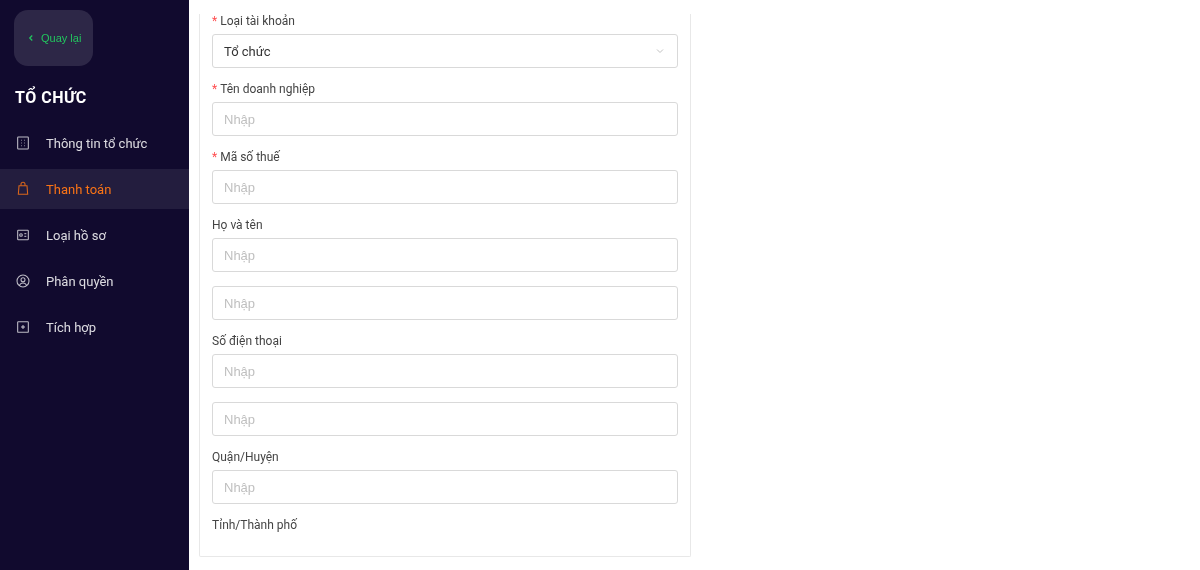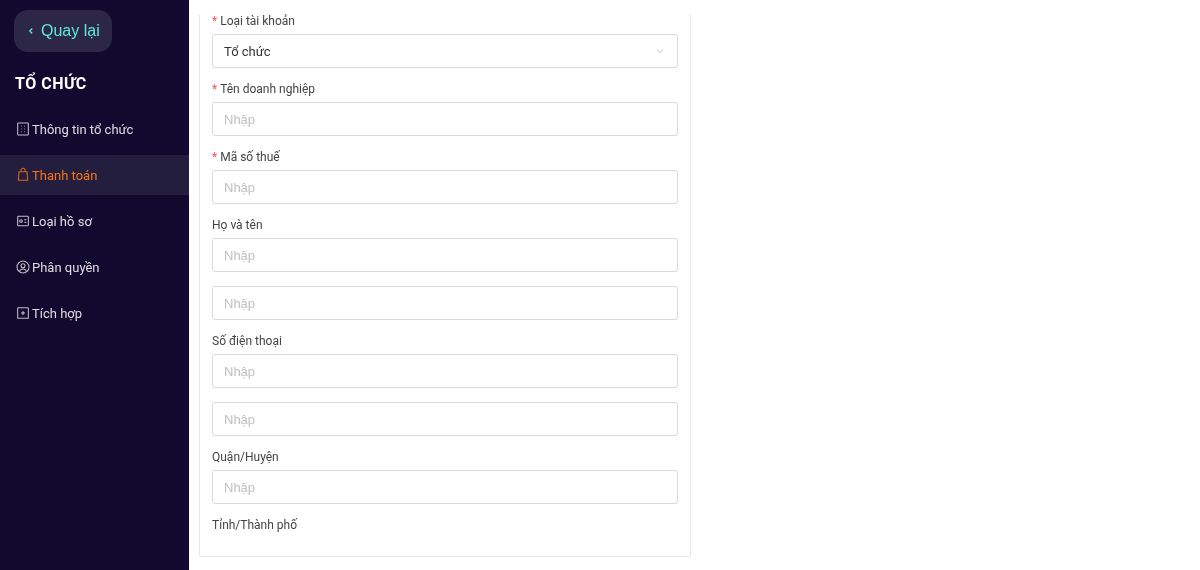--- a/index.html
+++ b/index.html
@@ -21,41 +21,41 @@
       color: #fff;
       flex-shrink: 0;
       padding-top: 10px;
     }
     .back-button {
       display: inline-flex;
       align-items: center;
       gap: 5px;
       background: rgba(255,255,255,0.12);
       border: none;
-      color: #5eead4;
-      font-size: 16px;
-      padding: 12px 12px;
+      color: #22c55e;
+      font-size: 11px;
+      padding: 22px 12px;
       border-radius: 14px;
       margin-left: 14px;
       cursor: pointer;
     }
     .back-button svg {
       width: 10px;
       height: 10px;
     }
     .sidebar-title {
       font-size: 16px;
       font-weight: 700;
       margin: 22px 0 16px 15px;
       letter-spacing: 0.5px;
     }
     .sidebar-item {
       display: flex;
       align-items: center;
-      gap: 1px;
+      gap: 15px;
       padding: 12px 15px;
       font-size: 13px;
       color: rgba(255,255,255,0.85);
       cursor: pointer;
       margin-bottom: 6px;
     }
     .sidebar-item.active {
       background: rgba(255,255,255,0.08);
       color: #f97316;
     }

